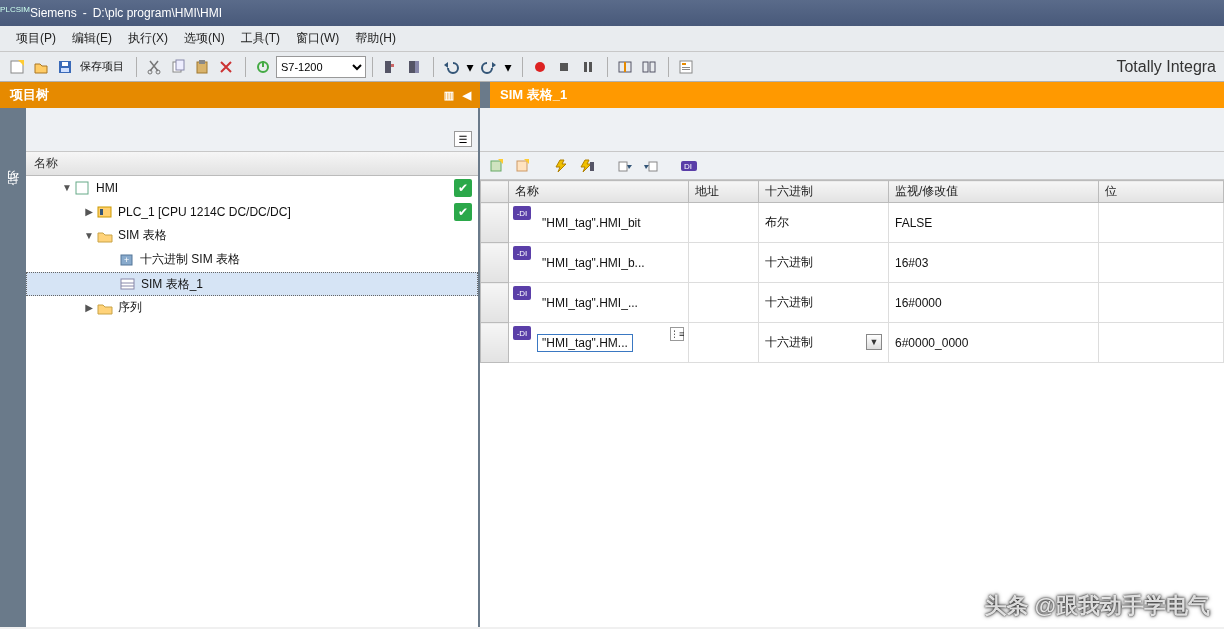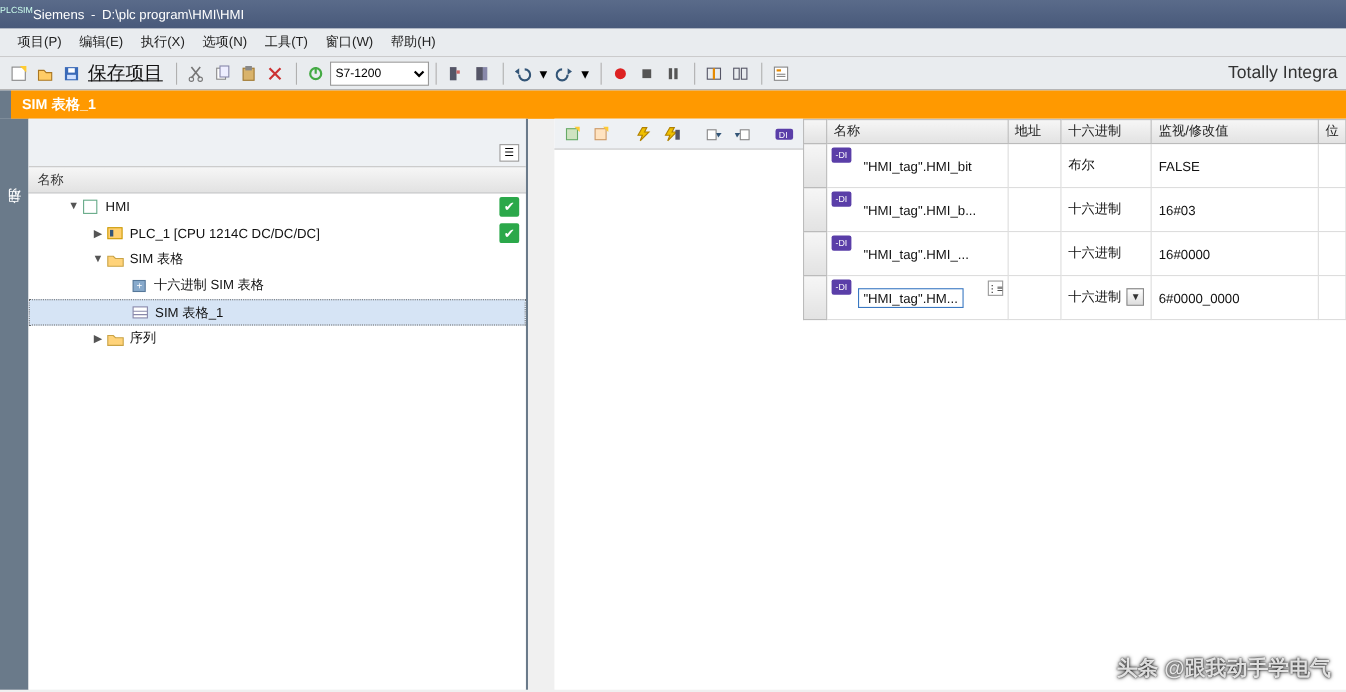--- a/index.html
+++ b/index.html
@@ -11,21 +11,21 @@
 .title-bar .app-icon span{display:block;}
 
 
 .menu-bar { height: 26px; background: #e9ecef; display:flex; align-items:center; padding: 0 8px; font-size: 12px; color:#222; border-bottom:1px solid #c8c8c8; }
 .menu-bar .menu-item { padding: 4px 8px; cursor:default; }
 
 
 .toolbar { height: 30px; background: #e9ecef; display:flex; align-items:center; padding: 0 6px; position:relative; border-bottom:1px solid #b0b0b0;}
 .toolbar .tbtn { width: 22px; height: 22px; display:flex; align-items:center; justify-content:center; margin-right:2px; border:1px solid transparent; font-size:14px; }
 .toolbar .sep { width:1px; height:20px; background:#b0b0b0; margin: 0 6px; }
-.toolbar .save-text { font-size:17px; margin: 0 6px 0 2px; color:#111;text-decoration:underline;}
+.toolbar .save-text { font-size:11px; margin: 0 6px 0 2px; color:#111;}
 .toolbar select.cpu { height:22px; font-size:11px; width:90px; background:#fff; border:1px solid #999;}
 .toolbar .brand { position:absolute; right:8px; font-size:16px; color:#333;}
 
 
 .orange-row { height: 26px; display:flex; }
 .orange-row .left { width:480px; background:#e68a00; color:#fff; display:flex; align-items:center; padding:0 10px; font-size:13px; font-weight:bold; position:relative;}
 .orange-row .left .hdr-icons{ position:absolute; right:6px; display:flex; gap:4px;}
 .orange-row .left .hdr-icons span{ width:14px; height:14px; display:flex; align-items:center; justify-content:center; font-size:11px;}
 .orange-row .divider { width:10px; background:#6a7a8a;}
 .orange-row .right { flex:1; background:#ff9900; color:#fff; display:flex; align-items:center; padding:0 10px; font-size:13px; font-weight:bold;}
@@ -44,40 +44,40 @@
 .tree-header { height:24px; background:linear-gradient(#f6f6f6,#e2e2e2); border-bottom:1px solid #bbb; display:flex; align-items:center; padding:0 8px; font-size:12px; color:#333;}
 .tree-body { flex:1; background:#fff; overflow:auto;}
 .tree-row { height:24px; display:flex; align-items:center; font-size:12px; color:#111; border-bottom:1px solid transparent; position:relative;}
 .tree-row .arrow{ width:14px; display:inline-flex; justify-content:center; color:#555; font-size:10px;}
 .tree-row .ticon{ width:18px; height:16px; display:inline-flex; align-items:center; justify-content:center; margin-right:4px;}
 .tree-row .check{ position:absolute; right:6px; width:18px; height:18px; background:#2ba84a; color:#fff; display:flex; align-items:center; justify-content:center; font-size:12px; border-radius:2px;}
 .tree-row.selected{ background:#d6e4f5; border:1px dotted #666;}
 .indent-1{ padding-left: 34px;} .indent-2{ padding-left: 56px;} .indent-3{ padding-left: 78px;}
 
 
-.right-panel { flex:1; background:#fff; display:flex; flex-direction:row;margin-left:24px;}
+.right-panel { flex:1; background:#fff; display:flex; flex-direction:column;}
 .right-blank { height:44px; background:#eef1f4; border-bottom:1px solid #c8c8c8;}
 .right-toolbar { height:28px; background:#eef1f4; border-bottom:1px solid #c8c8c8; display:flex; align-items:center; padding:0 6px; gap:4px;}
 .right-toolbar .rbtn{ width:22px; height:20px; display:flex; align-items:center; justify-content:center; border:1px solid transparent;}
 
 
 .table-wrap{ flex:1; overflow:auto;}
 table.data{ border-collapse:collapse; width:100%; font-size:12px;}
 table.data th{ background:linear-gradient(#f6f6f6,#e2e2e2); border:1px solid #bbb; height:22px; text-align:left; padding:0 6px; font-weight:normal; color:#222;}
 table.data td{ border:1px solid #ddd; height:23px; padding:11px 6px; color:#111;}
 table.data td.rowhead{ background:linear-gradient(#f6f6f6,#e2e2e2); width:28px; border:1px solid #bbb;}
 table.data td.tagcell{ position:relative; padding-left:28px;}
 .tag-badge{ position:absolute; left:4px; top:3px; width:18px; height:14px; background:#5a3ea8; color:#fff; font-size:8px; display:flex; align-items:center; justify-content:center; border-radius:2px;}
 .tag-name{ border:1px solid transparent; padding:1px 4px;}
 .tag-name.editing{ border:1px solid #3a78c2; background:#fff;}
 .dd-arrow{ float:right; width:16px; height:16px; border:1px solid #888; background:linear-gradient(#fff,#ddd); display:flex; align-items:center; justify-content:center; font-size:9px; color:#333;}
 .mini-pick{ position:absolute; right:4px; top:4px; width:14px; height:14px; border:1px solid #999; background:#fff; font-size:9px; display:flex; align-items:center; justify-content:center;}
 
 
-.watermark{ position:absolute; right:14px; bottom:8px; font-size:19px; color:rgba(255,255,255,0.85); font-weight:bold; text-shadow:0 0 4px rgba(0,0,0,0.7), 0 0 2px #000;}
+.watermark{ position:absolute; right:14px; bottom:8px; font-size:22px; color:rgba(255,255,255,0.85); font-weight:bold; text-shadow:0 0 4px rgba(0,0,0,0.7), 0 0 2px #000;}
 
 
 svg{display:block;}
 </style>
 </head>
 <body>
 
 <div class="title-bar">
   <div class="app-icon">
     <span>PLC</span>
@@ -215,20 +215,27 @@
         <rect x="2" y="2" width="12" height="12" fill="#fff" stroke="#888"></rect>
         <rect x="4" y="4" width="4" height="2" fill="#e68a00"></rect>
         <rect x="4" y="8" width="8" height="1" fill="#888"></rect>
         <rect x="4" y="10" width="8" height="1" fill="#888"></rect>
       </svg>
     </div>
   <div class="brand">Totally Integra</div>
 </div>
 
 <div class="orange-row">
+  <div class="left">
+    <span>项目树</span>
+    <div class="hdr-icons">
+      <span>▥</span>
+      <span>◀</span>
+    </div>
+  </div>
   <div class="divider"></div>
   <div class="right">
     <span>SIM 表格_1</span>
   </div>
 </div>
 
 <div class="main">
   <div class="left-rail">
     <div class="vtext">启动</div>
   </div>

